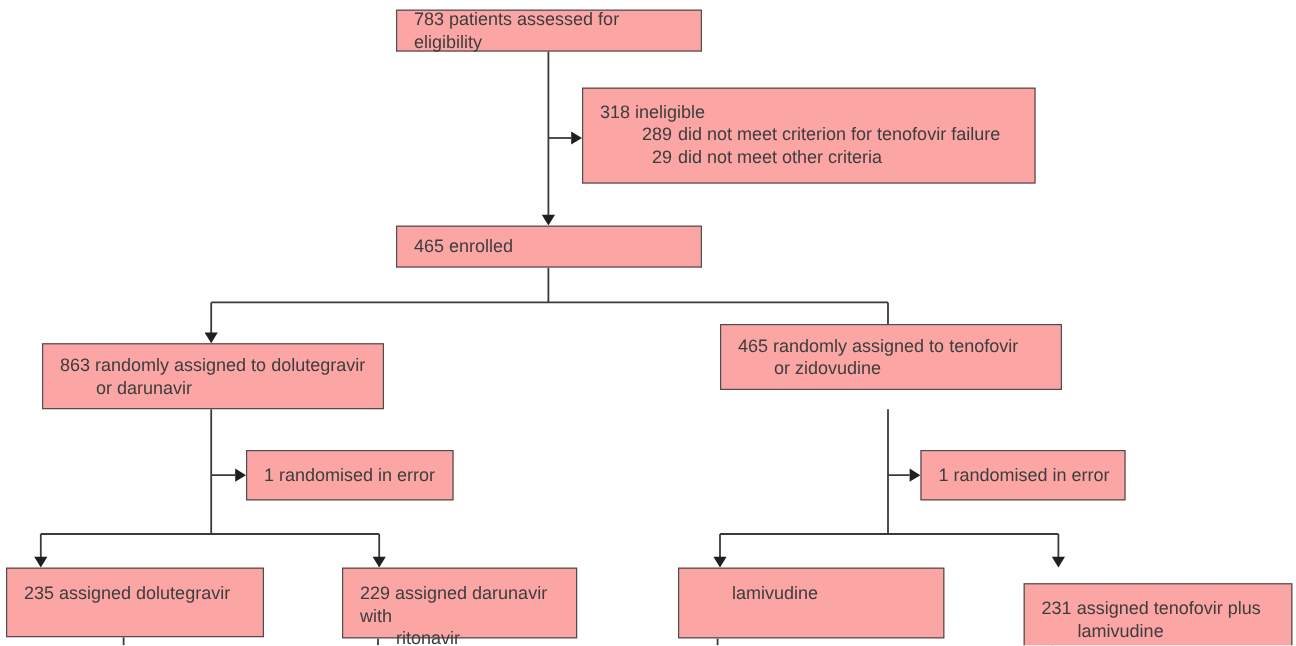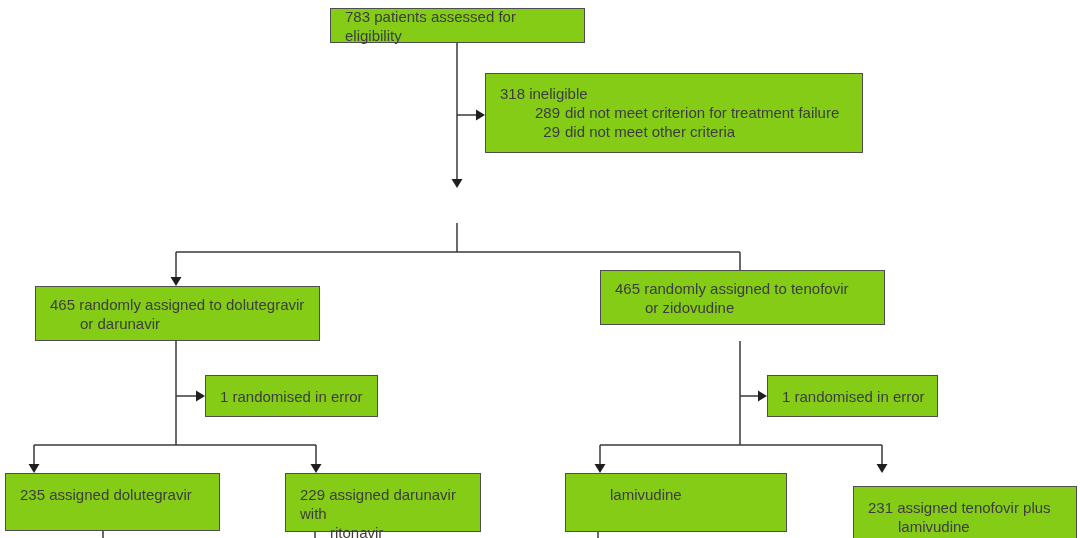--- a/index.html
+++ b/index.html
@@ -21,21 +21,21 @@
   }
   .connectors path {
     fill: none;
     stroke: #3a3a3a;
     stroke-width: 1.5;
   }
   .connectors polygon { fill: #1f1f1f; stroke: none; }
   .box {
     position: absolute;
     box-sizing: border-box;
-    background: #84cc16;
+    background: #fca5a5;
     border: 1.5px solid #4d4d4d;
     padding: 0 10px 0 14px;
   }
   .box.vcenter { display: flex; align-items: center; }
   .b-assessed   { left: 330px; top: 8px;   width: 255px; height: 35px; }
   .b-ineligible { left: 485px; top: 73px;  width: 378px; height: 80px; padding-top: 10px; }
   .b-enrolled   { left: 330px; top: 188px; width: 255px; height: 35px; }
   .b-rand-left  { left: 35px;  top: 286px; width: 285px; height: 55px; padding-top: 8px; }
   .b-rand-right { left: 600px; top: 270px; width: 285px; height: 55px; padding-top: 8px; }
   .b-err-left   { left: 205px; top: 375px; width: 173px; height: 42px; }
@@ -87,30 +87,33 @@
     <path d="M103 531 V538 M315 532 V538 M598 532 V538 M877 532 V538"></path>
   </svg>
 
   <div class="box vcenter b-assessed">
     <span>783 patients assessed for eligibility</span>
   </div>
 
   <div class="box b-ineligible">
     <div>318 ineligible</div>
     <div class="reason">
-      <span class="rn">289</span><span>did not meet criterion for treatment failure</span>
+      <span class="rn">289</span><span>did not meet criterion for tenofovir failure</span>
     </div>
     <div class="reason">
       <span class="rn">29</span><span>did not meet other criteria</span>
     </div>
   </div>
 
+  <div class="box vcenter b-enrolled">
+    <span>465 enrolled</span>
+  </div>
 
   <div class="box b-rand-left">
-    <div>465 randomly assigned to dolutegravir</div>
+    <div>863 randomly assigned to dolutegravir</div>
     <div class="line2">or darunavir</div>
   </div>
 
   <div class="box b-rand-right">
     <div>465 randomly assigned to tenofovir</div>
     <div class="line2">or zidovudine</div>
   </div>
 
   <div class="box vcenter b-err-left">
     <span>1 randomised in error</span>

